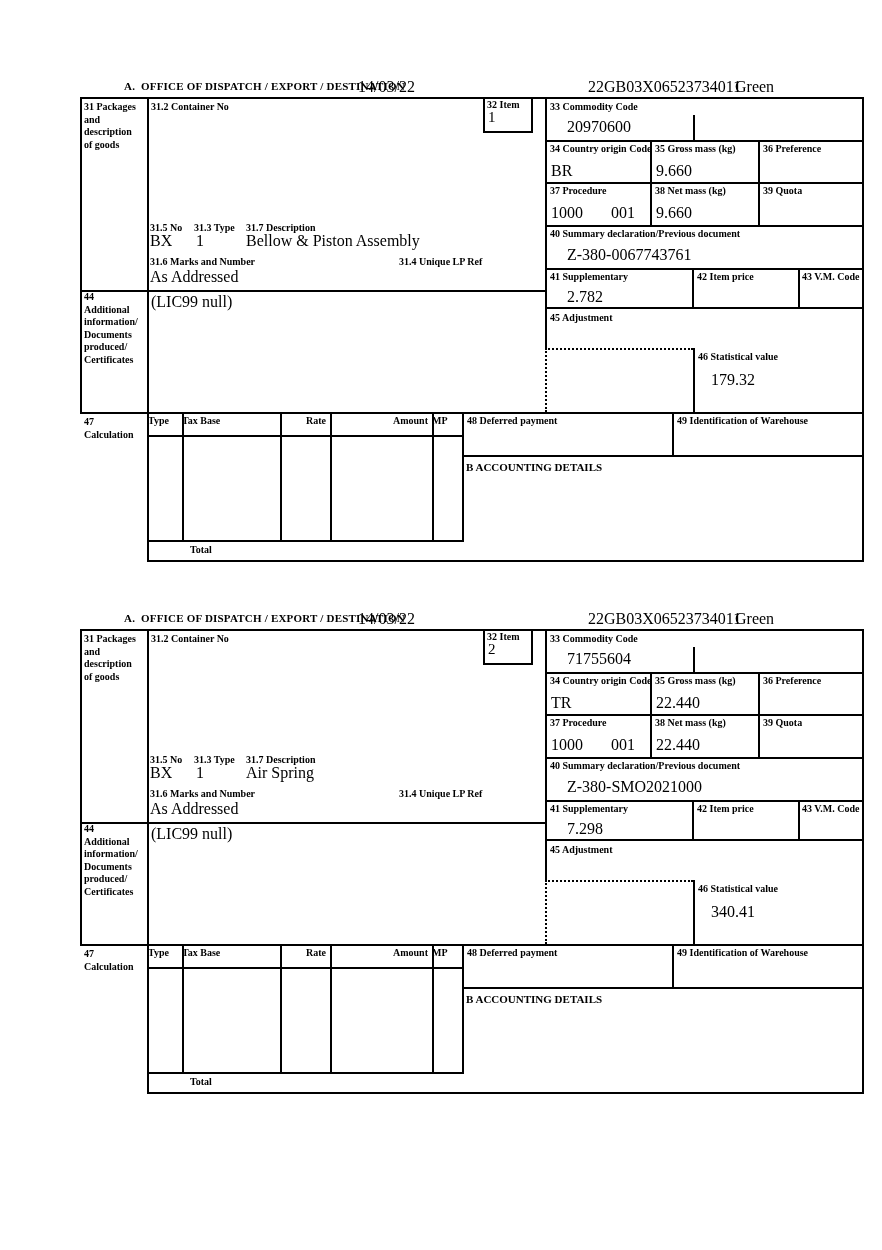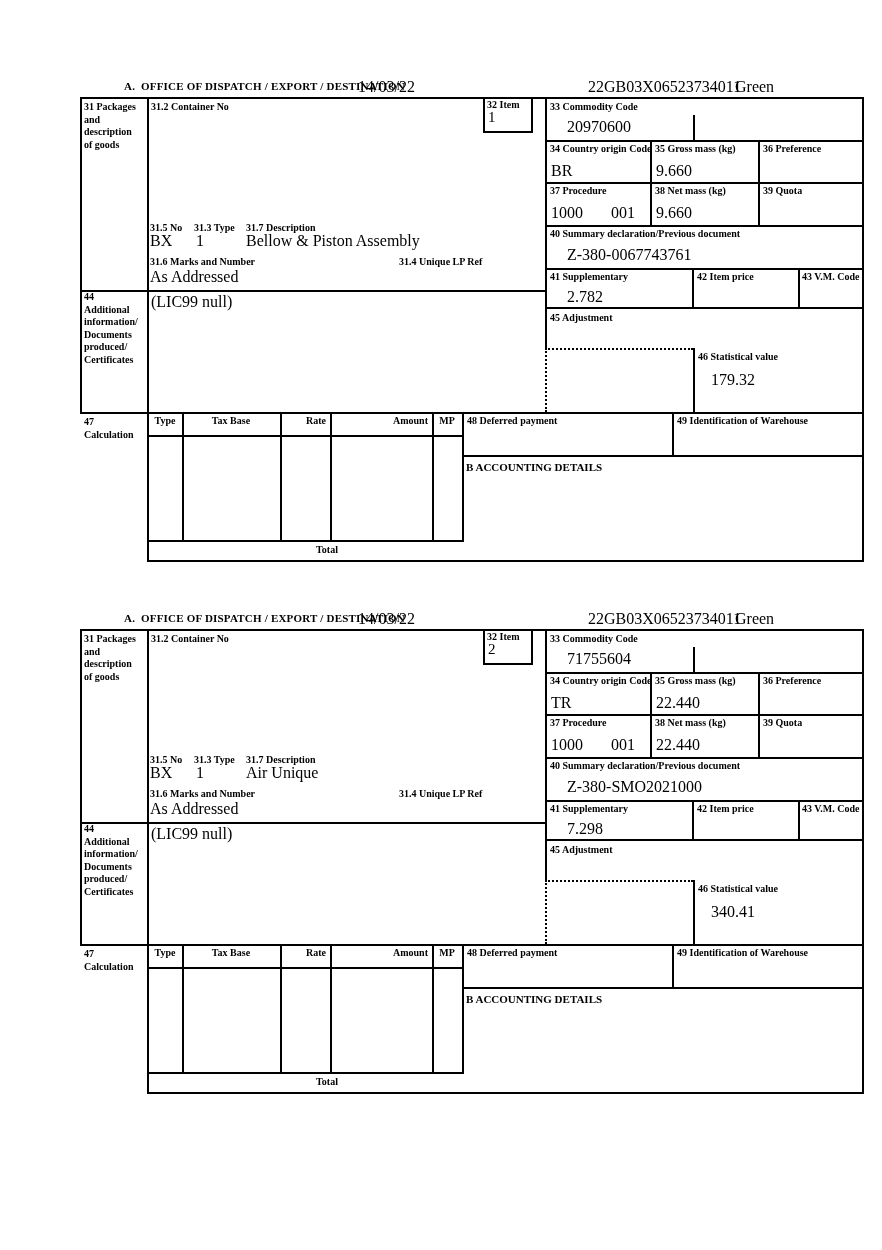--- a/index.html
+++ b/index.html
@@ -11,21 +11,21 @@
   .block { position:absolute; left:80px; width:784px; height:566px; }
   .hl { position:absolute; height:2px; background:#000; }
   .vl { position:absolute; width:2px; background:#000; }
   .dotted-box { position:absolute; border-top:2px dotted #000; border-left:2px dotted #000; }
   .itembox { position:absolute; border:2px solid #000; box-sizing:border-box; }
   .lbl { position:absolute; font-weight:bold; font-size:10px; line-height:12.5px; white-space:pre-line; }
   .val { position:absolute; font-size:16px; line-height:17px; white-space:pre; }
   .hdr-label { position:absolute; font-weight:bold; font-size:11px; letter-spacing:.2px; white-space:pre;margin-left:40px; }
   .hdr-val { position:absolute; font-size:16px; white-space:pre; }
   .th { position:absolute; top:337px; font-weight:bold; font-size:10px; }
-  .tc { text-align:center; } .tr { text-align:right; }
+  .tc { } .tr { text-align:right; }
 </style>
 </head>
 <body>
 
 <div class="block" style="top:78px">
 
   <div class="hdr-label" style="left:4px;top:2px">A.  OFFICE OF DISPATCH / EXPORT / DESTINATION</div>
   <div class="hdr-val" style="left:278px;top:0">14/03/22</div>
   <div class="hdr-val" style="left:508px;top:0">22GB03X06523734011</div>
   <div class="hdr-val" style="left:655px;top:0">Green</div>
@@ -207,16 +207,16 @@
   <div class="val" style="left:471px;top:84px">TR</div>
   <div class="val" style="left:576px;top:84px">22.440</div>
   <div class="val" style="left:471px;top:126px">1000</div>
   <div class="val" style="left:531px;top:126px">001</div>
   <div class="val" style="left:576px;top:126px">22.440</div>
   <div class="val" style="left:487px;top:168px">Z-380-SMO2021000</div>
   <div class="val" style="left:487px;top:210px">7.298</div>
   <div class="val" style="left:631px;top:293px">340.41</div>
   <div class="val" style="left:70px;top:154px">BX</div>
   <div class="val" style="left:116px;top:154px">1</div>
-  <div class="val" style="left:166px;top:154px">Air Unique</div>
+  <div class="val" style="left:166px;top:154px">Air Spring</div>
   <div class="val" style="left:70px;top:190px">As Addressed</div>
   <div class="val" style="left:71px;top:215px">(LIC99 null)</div>
 </div>
 
 </body></html>

